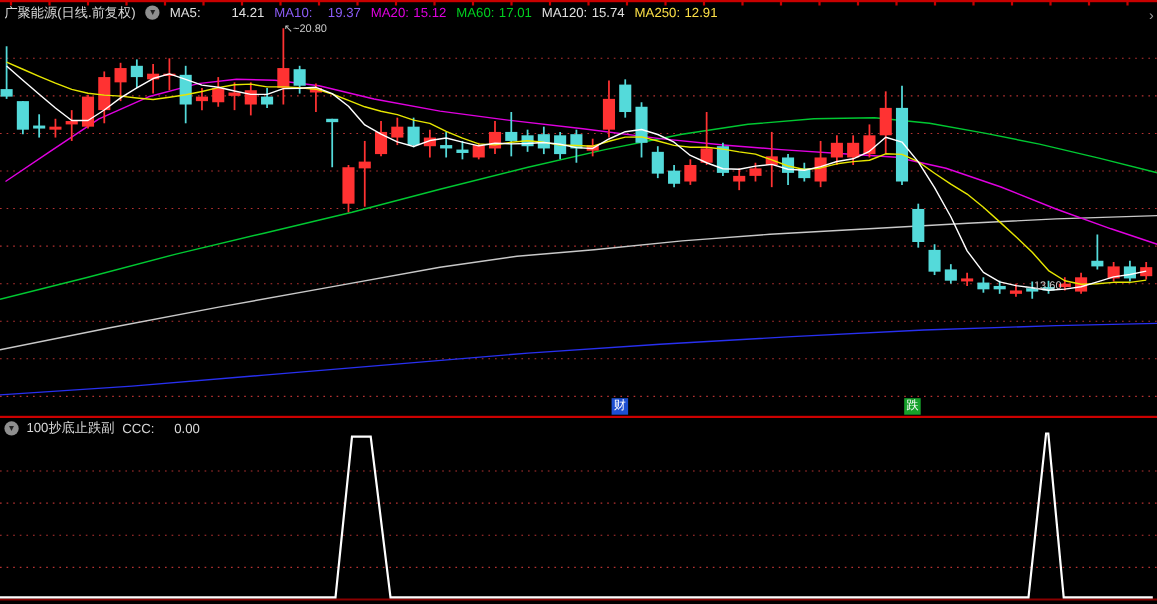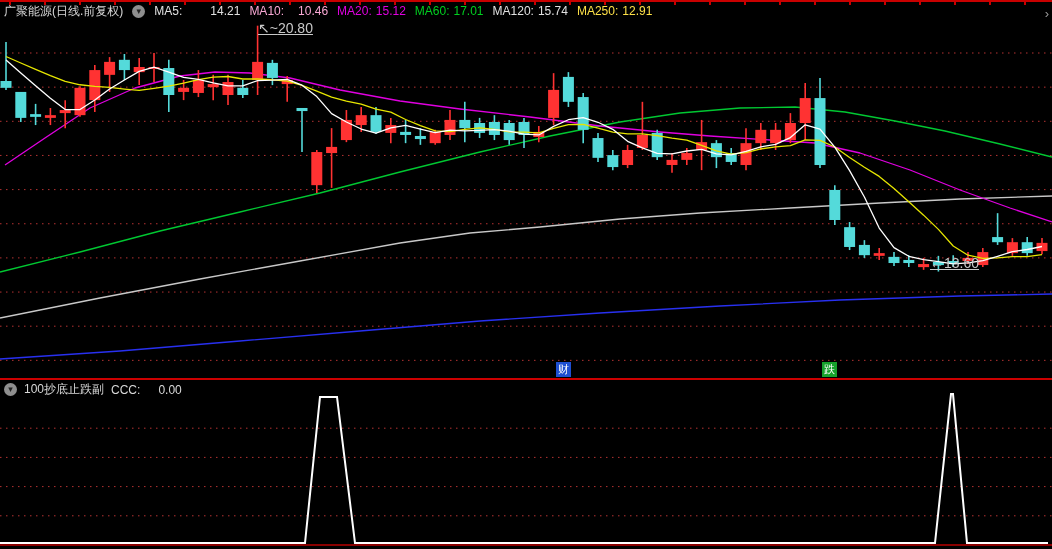--- a/index.html
+++ b/index.html
@@ -7,21 +7,21 @@
           font-family:"Liberation Sans",sans-serif;}
   #chart-svg{position:absolute;left:0;top:0;z-index:1;}
   .top-border{position:absolute;left:0;top:0;width:1052px;height:2px;background:#c80000;z-index:6;}
   .header{position:absolute;left:4px;top:3px;height:16px;display:flex;align-items:center;
           gap:9px;font-size:12px;color:#d8d8d8;white-space:nowrap;z-index:5;}
   .ma-item{display:inline-flex;gap:4px;}
   .chev-circle{width:13px;height:13px;border-radius:50%;background:#8f8f8f;display:inline-flex;
                align-items:center;justify-content:center;color:#232323;font-size:9px;line-height:1;
                flex:0 0 auto;cursor:pointer;}
   .scroll-glyph{position:absolute;right:3px;top:6px;color:#999;font-size:13px;z-index:5;cursor:pointer;}
-  .anno{position:absolute;font-size:14px;color:#c8c8c8;white-space:nowrap;z-index:4;text-decoration:underline;}
+  .anno{position:absolute;font-size:10px;color:#c8c8c8;white-space:nowrap;z-index:4;}
   .marker{position:absolute;width:15px;height:15px;color:#fff;font-size:11px;line-height:15px;
           text-align:center;z-index:4;}
   .divider{position:absolute;left:0;top:378px;width:1052px;height:2px;background:#cc0000;z-index:3;}
   .subheader{position:absolute;left:4px;top:382px;height:15px;display:flex;align-items:center;
              gap:7px;font-size:12px;color:#d8d8d8;white-space:nowrap;z-index:5;}
   .sub-ind{display:inline-flex;gap:18px;}
 </style>
 </head>
 <body>
 
@@ -226,23 +226,23 @@
       <polyline points="0,543 305,543 320,397 337,397 355,543 935,543 951,394.08000000000004 953,394.08000000000004 967,543 1048,543" fill="none" stroke="#ffffff" stroke-width="2" stroke-linejoin="miter"></polyline>
     </svg>
 
   <div class="header">
     <span>广聚能源(日线.前复权)</span>
     <span class="chev-circle">▾</span>
     <span class="ma-item" style="color: rgb(224, 224, 224); gap: 28px;">
         <span>MA5:</span>
         <span>14.21</span>
       </span>
-    <span class="ma-item" style="color: #f9a8d4; gap: 14px;">
+    <span class="ma-item" style="color: #8b5cf6; gap: 14px;">
         <span>MA10:</span>
-        <span>10.46</span>
+        <span>19.37</span>
       </span>
     <span class="ma-item" style="color: rgb(224, 0, 224);">
         <span>MA20:</span>
         <span>15.12</span>
       </span>
     <span class="ma-item" style="color: rgb(0, 208, 32);">
         <span>MA60:</span>
         <span>17.01</span>
       </span>
     <span class="ma-item" style="color: rgb(224, 224, 224);">

